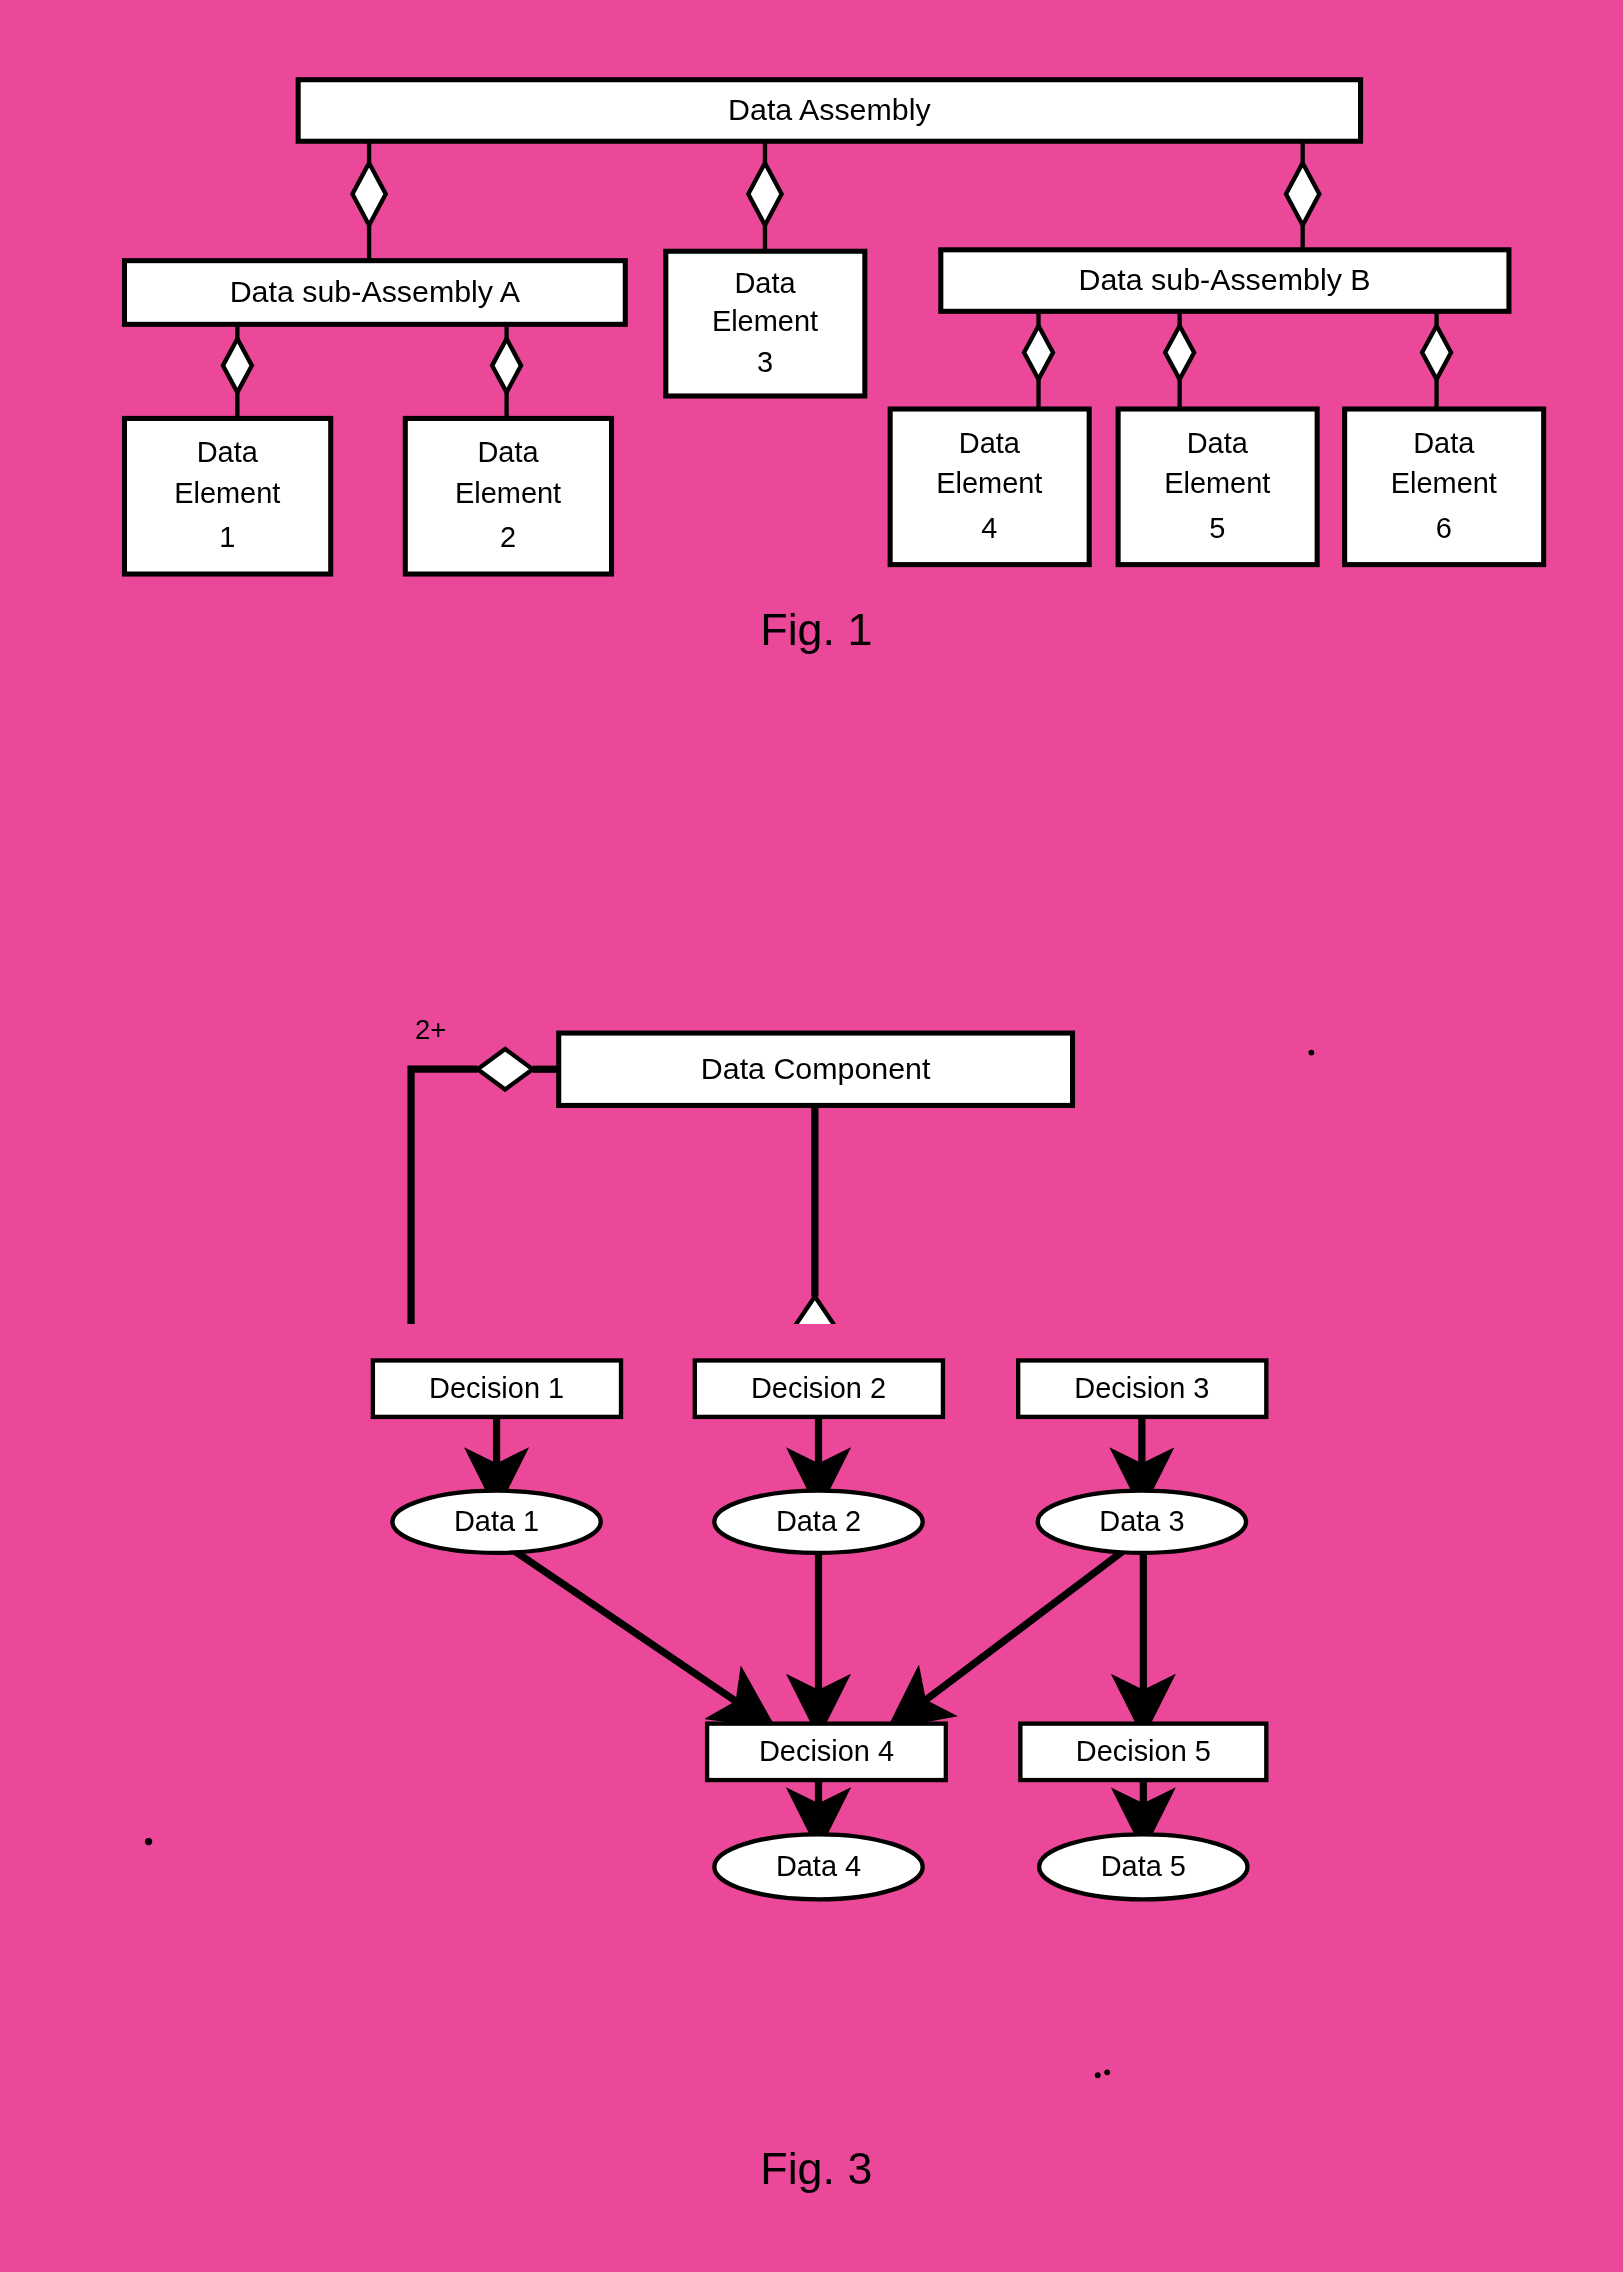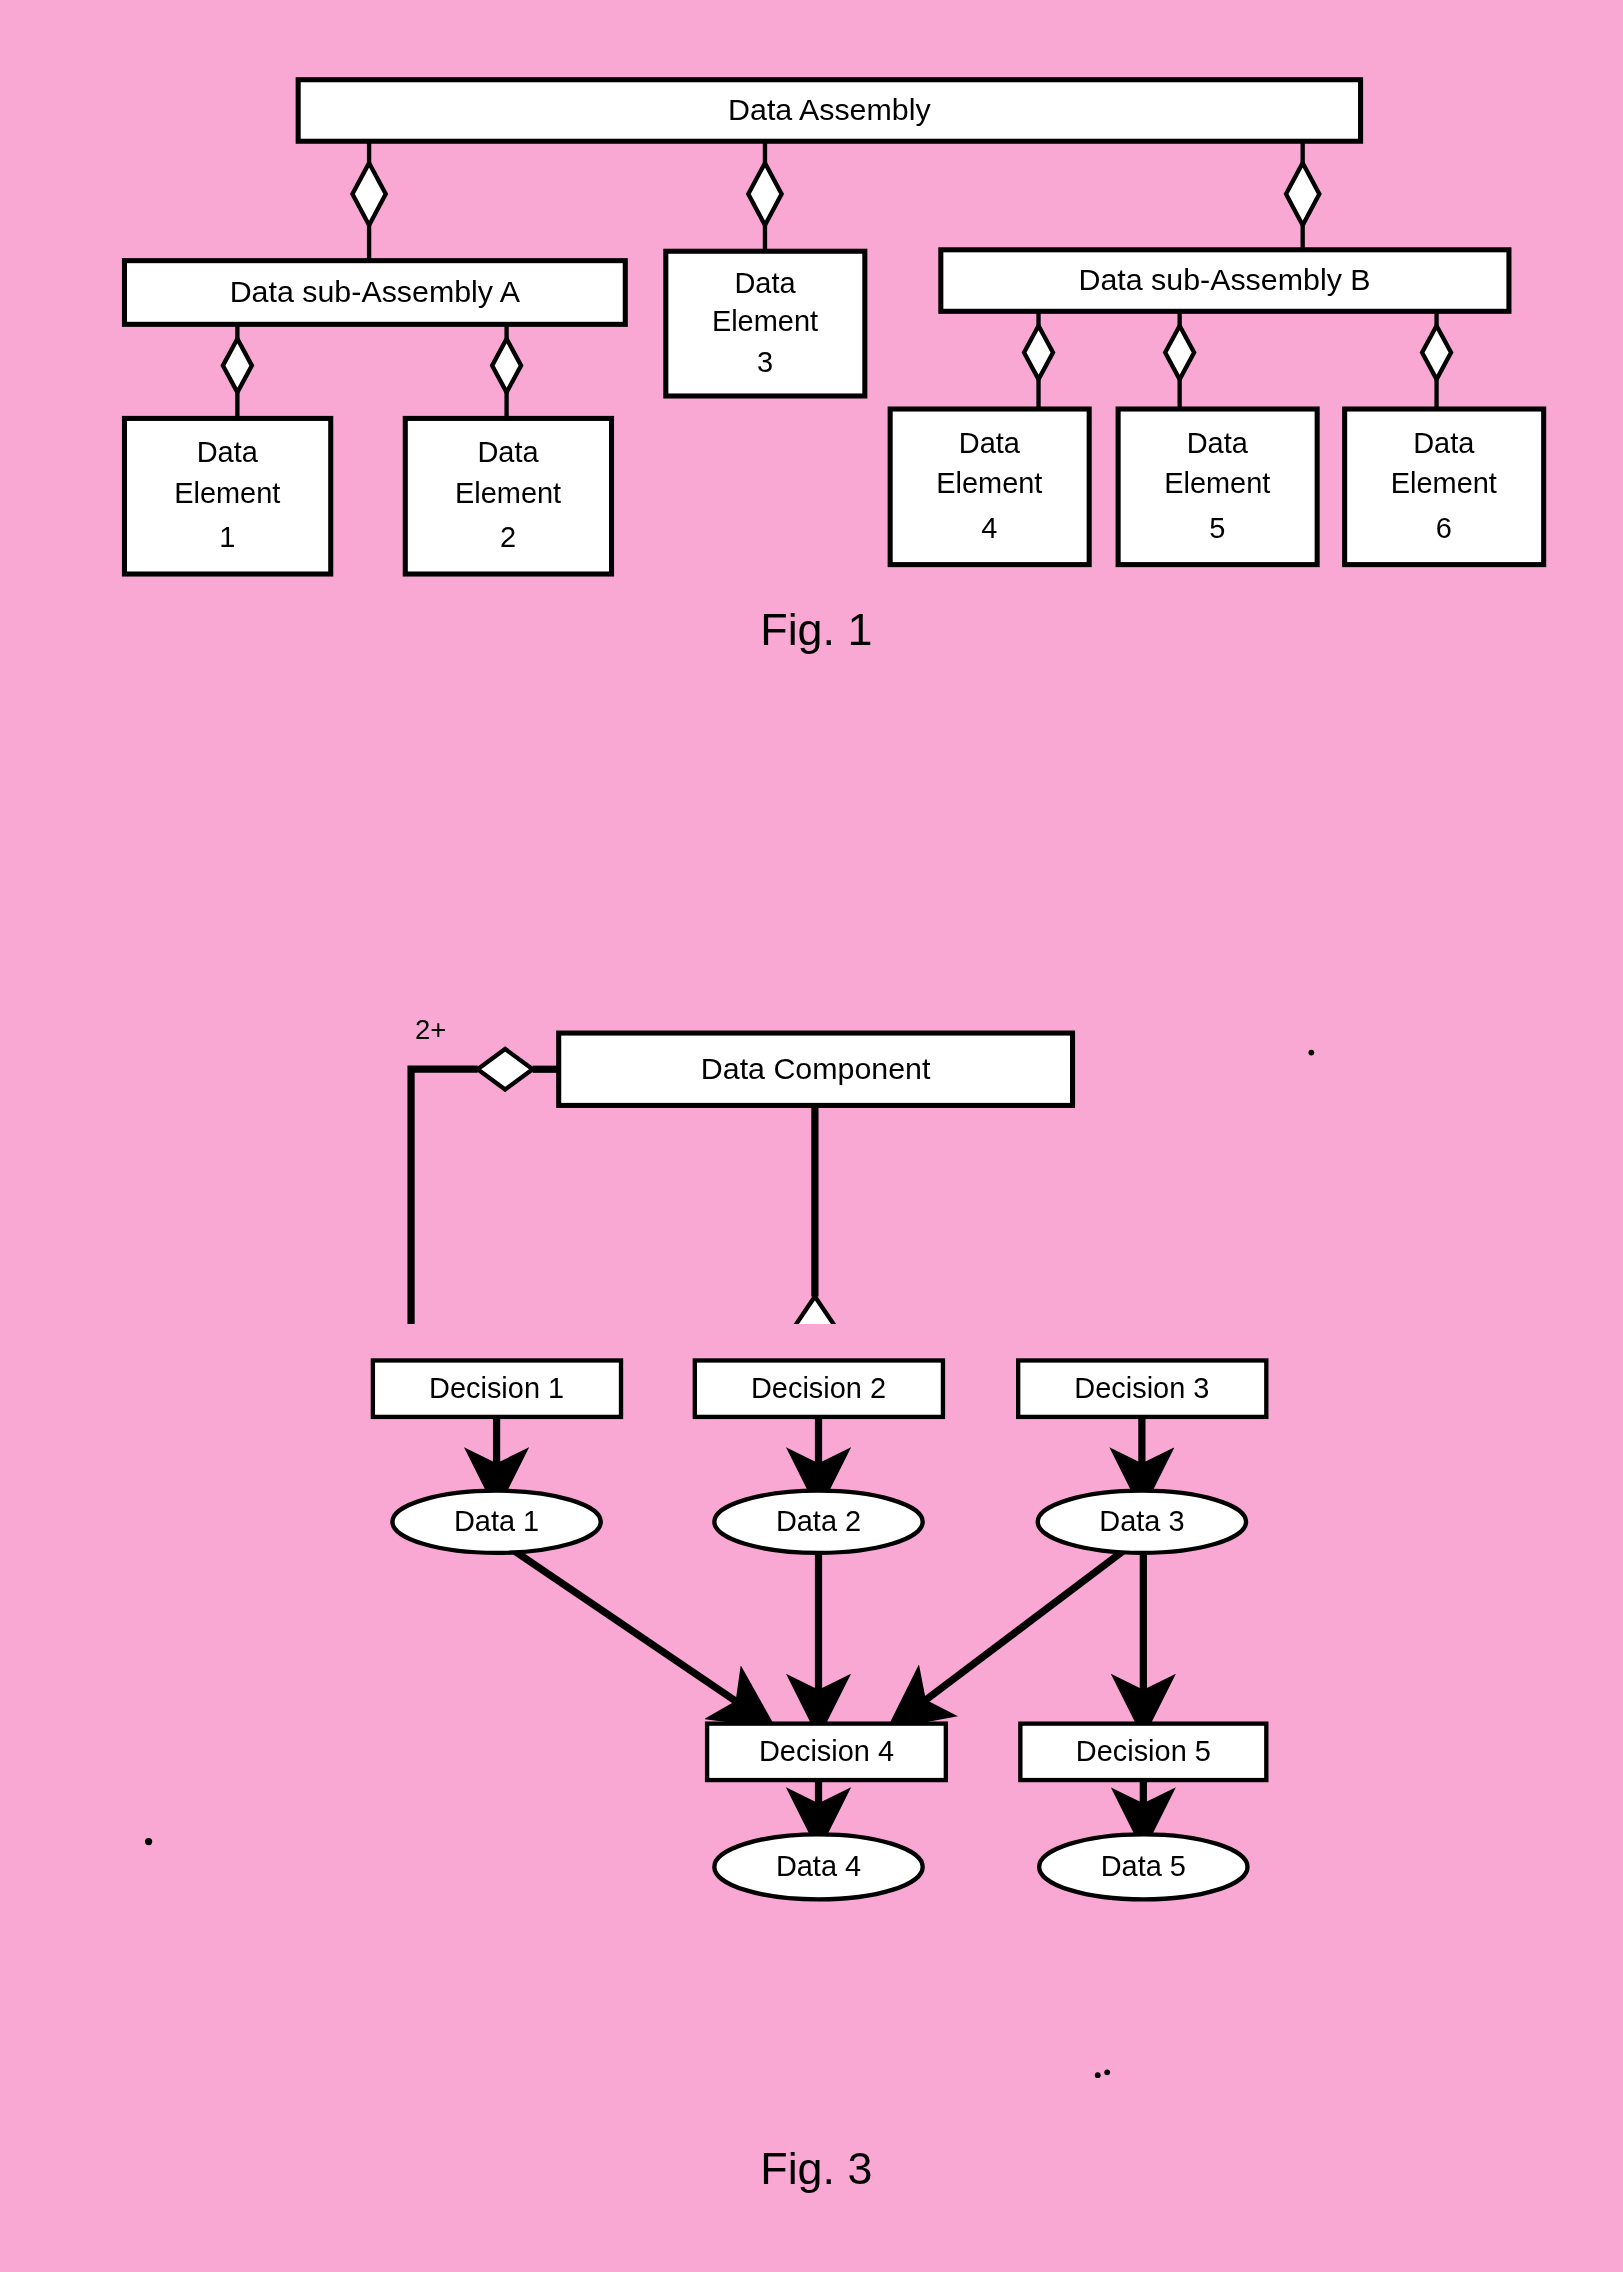--- a/index.html
+++ b/index.html
@@ -12,21 +12,21 @@
     height: 2273px;
     font-family: "Liberation Sans", sans-serif;
     color: #000000;
     position: relative;
     overflow: hidden;
   }
   .page {
     position: relative;
     width: 1624px;
     height: 2273px;
-    background: #f9a8d4;
+    background: #ec4899;
   }
   .fig-svg {
     position: absolute;
     left: 0;
     top: 0;
   }
   text {
     font-family: "Liberation Sans", sans-serif;
     fill: #000000;
   }

